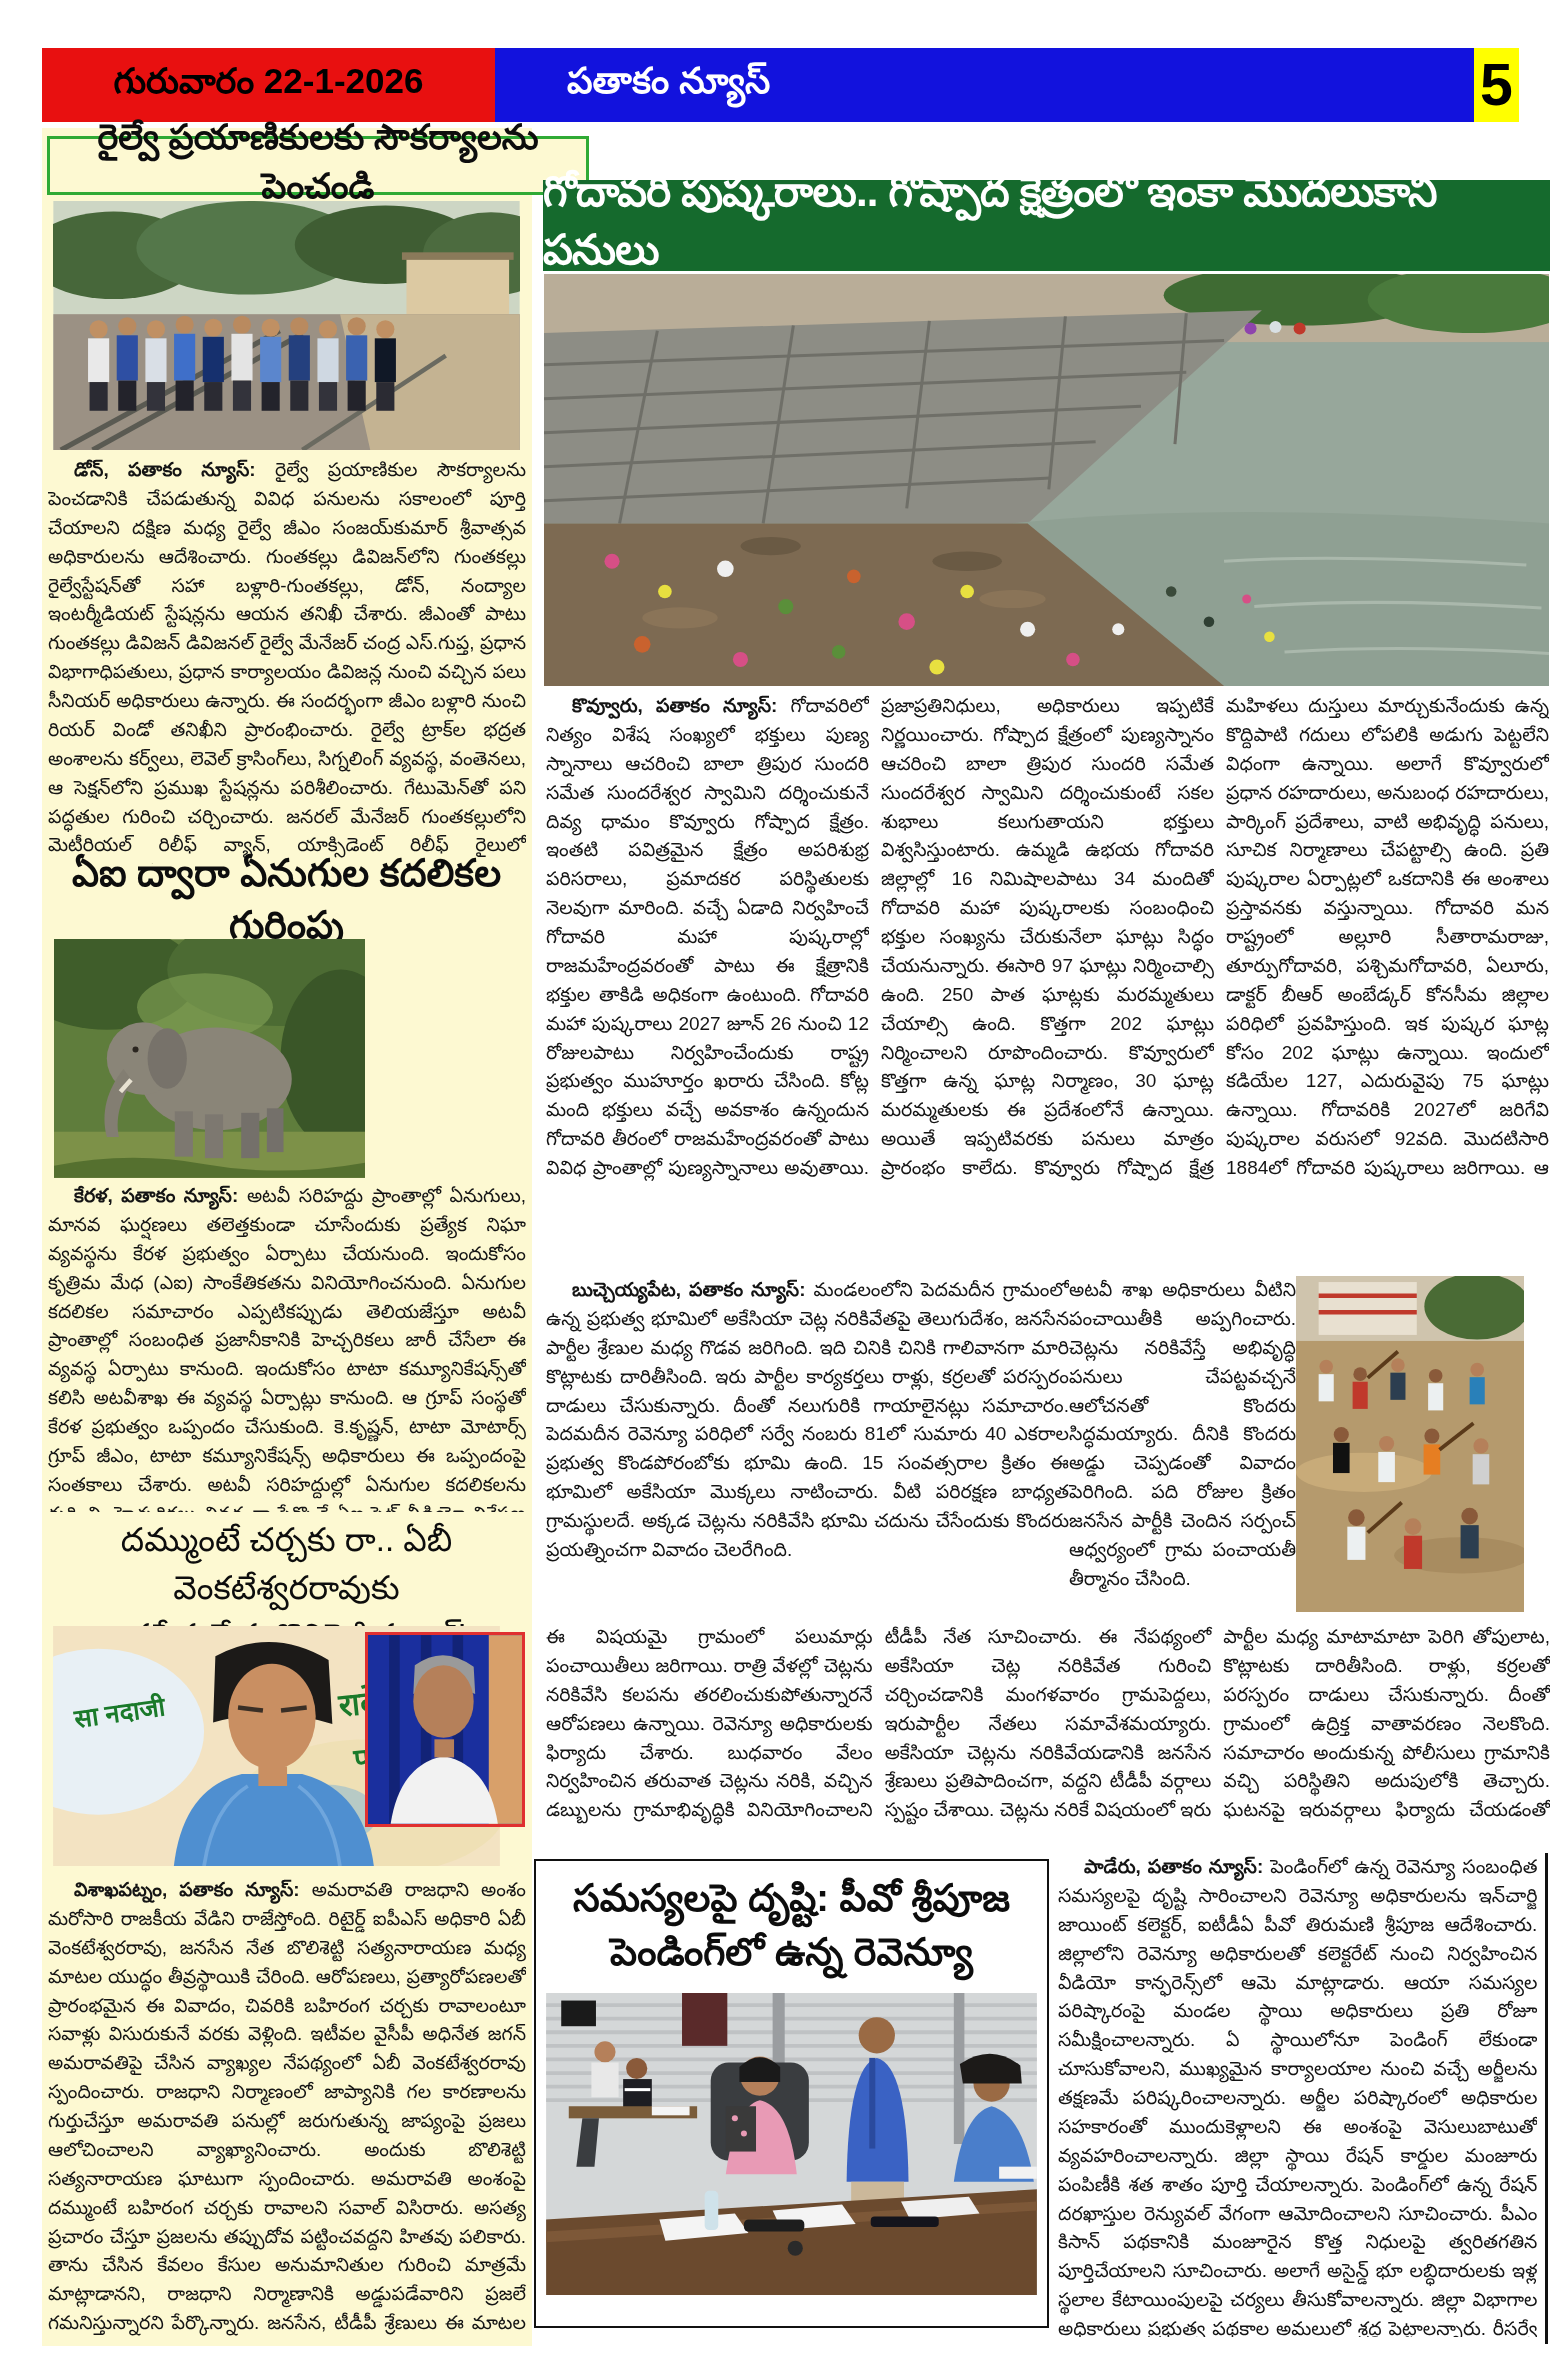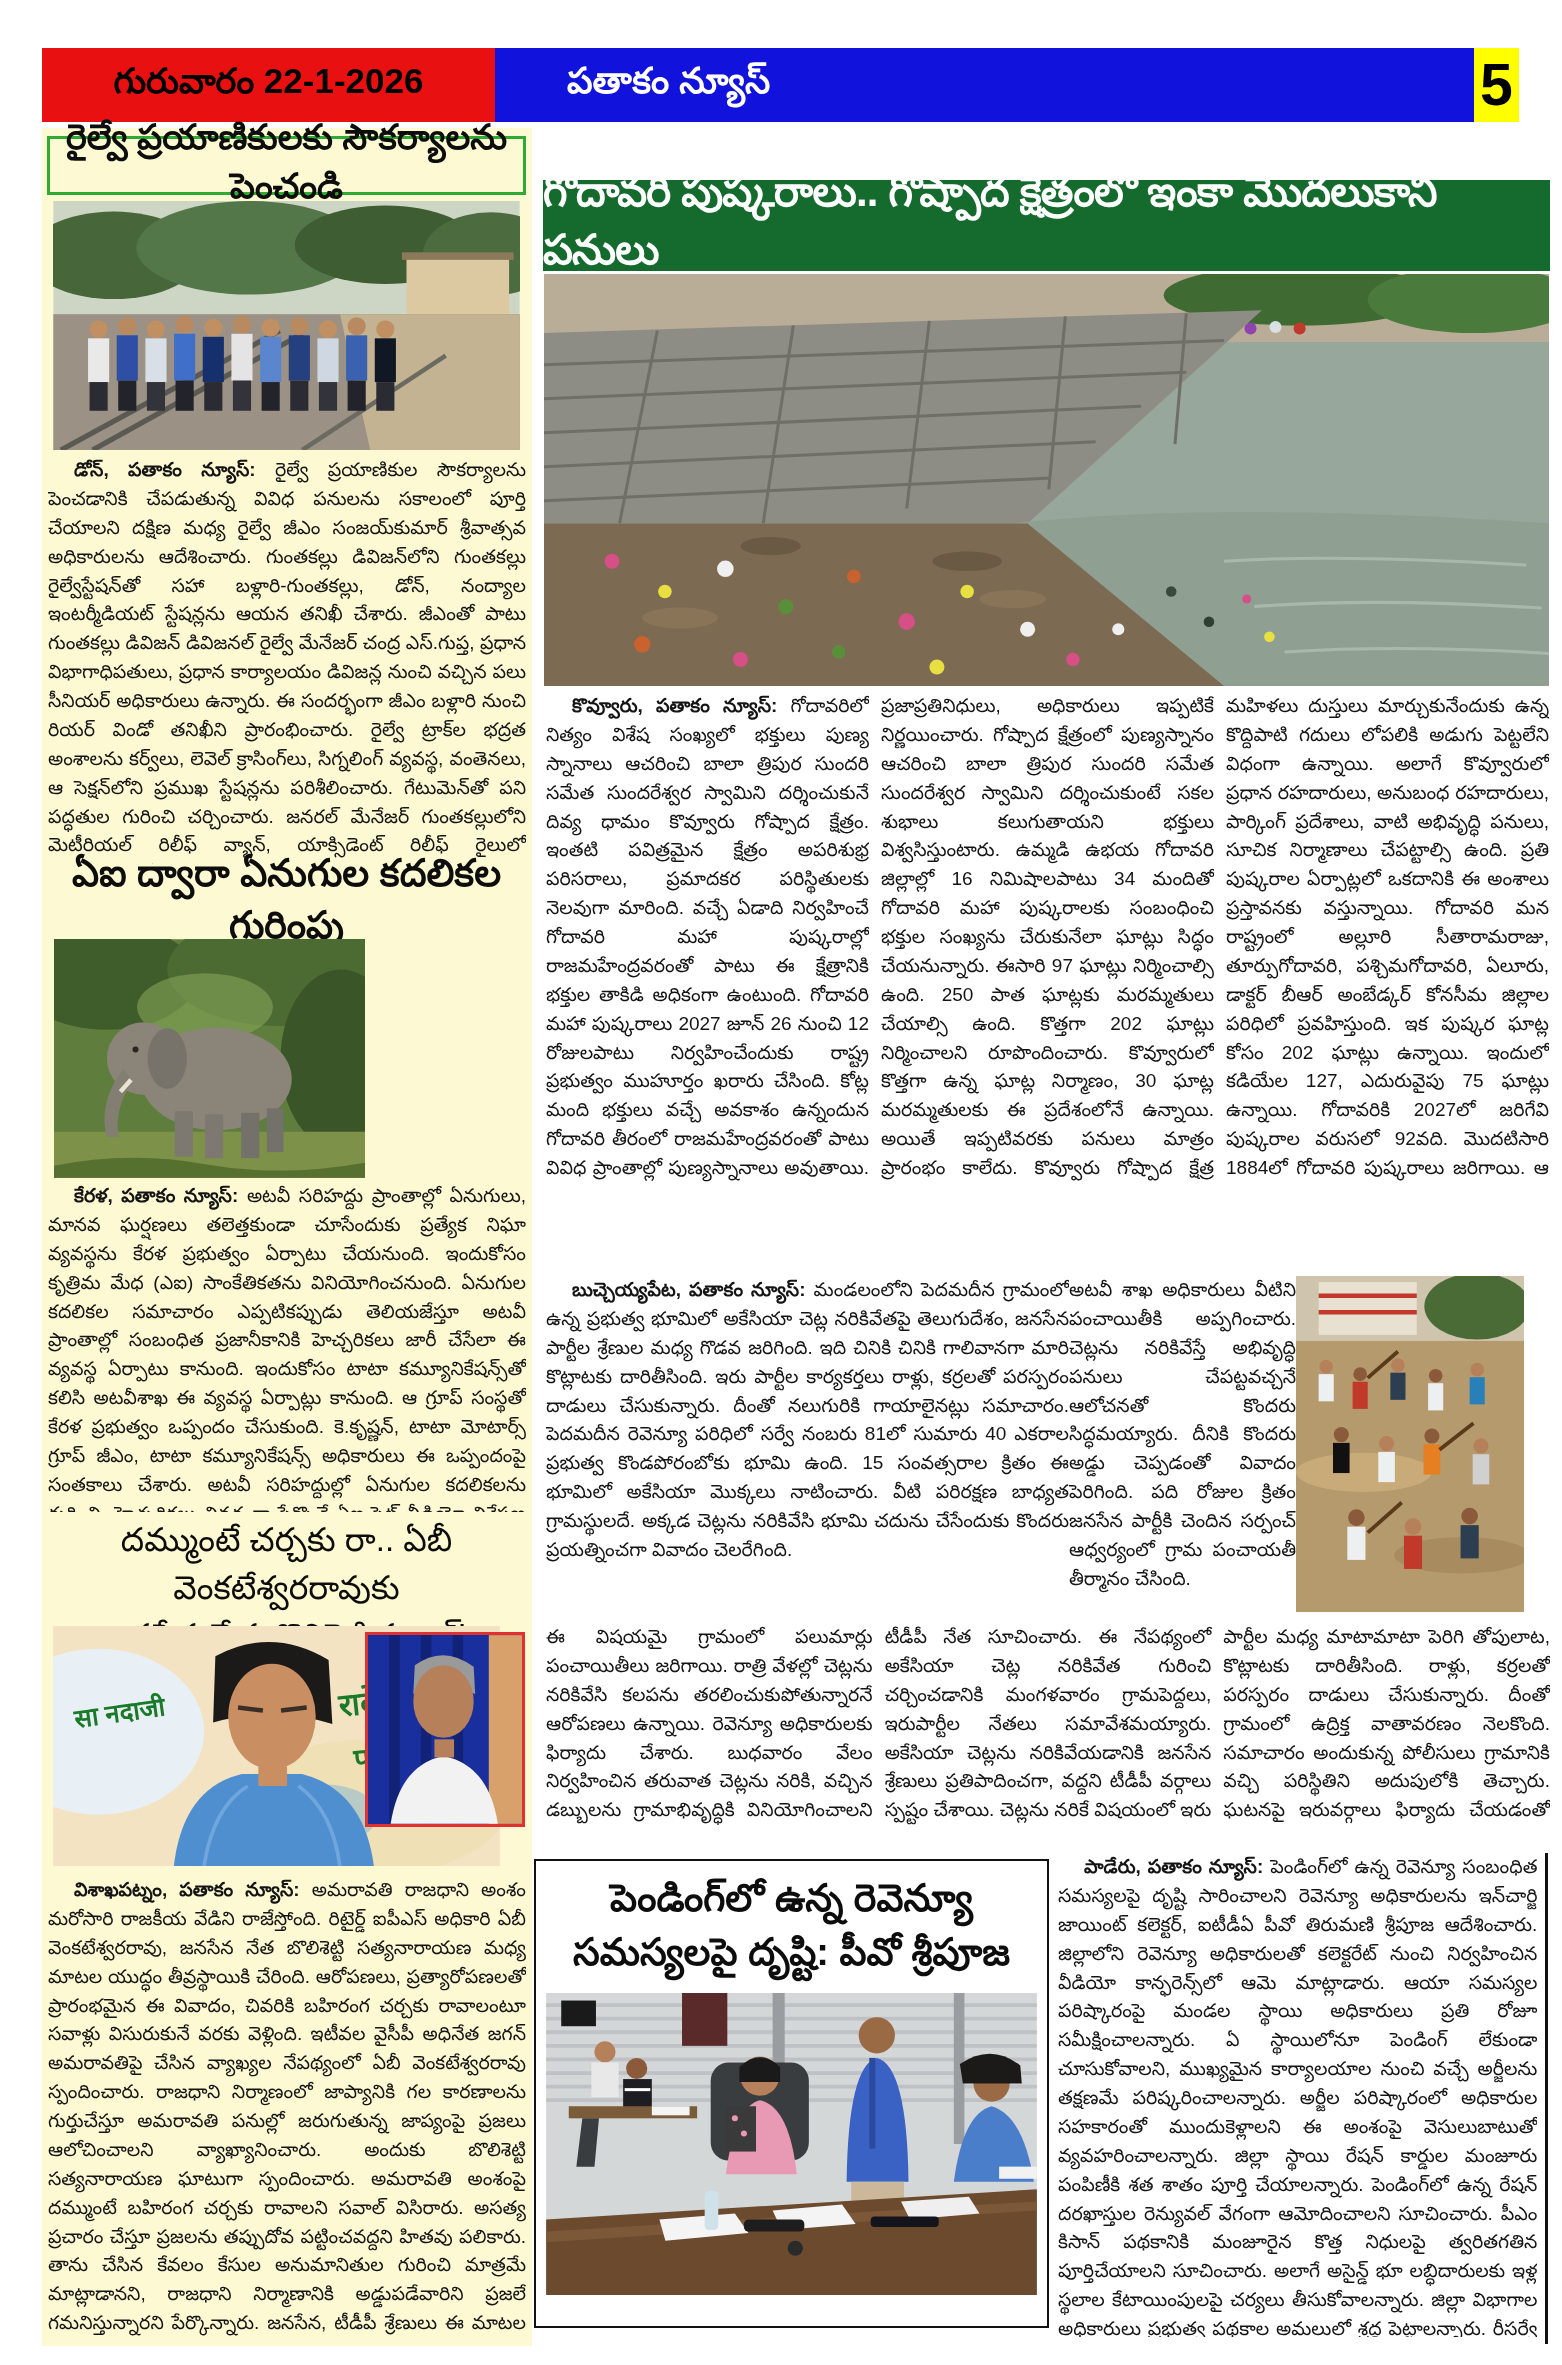--- a/index.html
+++ b/index.html
@@ -43,21 +43,21 @@
   </div>
   <div class="hdr-mast">
     <span>పతాకం న్యూస్</span>
   </div>
   <div class="hdr-num">
     <span>5</span>
   </div>
 
   <div class="leftbg"></div>
 
-  <div class="abs hl hl-box" style="left:47px;top:136px;width:479px;height:59px;font-size:35px;">
+  <div class="abs hl hl-box" style="left:47px;top:136px;width:542px;height:59px;font-size:35px;">
     <span>రైల్వే ప్రయాణికులకు సౌకర్యాలను పెంచండి</span>
   </div>
 
   <svg class="abs" style="left:53px;top:201px;" width="467" height="249" viewBox="0 0 618 330">
     <rect width="618" height="330" fill="#cdd6c4"></rect>
     <ellipse cx="80" cy="72" rx="115" ry="58" fill="#47673a"></ellipse>
     <ellipse cx="260" cy="62" rx="150" ry="62" fill="#54774a"></ellipse>
     <ellipse cx="440" cy="58" rx="120" ry="52" fill="#3f5d33"></ellipse>
     <ellipse cx="580" cy="70" rx="90" ry="55" fill="#4c6b3f"></ellipse>
     <rect x="468" y="74" width="136" height="82" fill="#dcc9a2"></rect>
@@ -361,22 +361,22 @@
       </g>
     </svg>
   </div>
 
   <div class="abs body-text threecol" style="left:546px;top:1623px;width:1004px;height:221px;text-indent:0;">
     <span>ఈ విషయమై గ్రామంలో పలుమార్లు పంచాయితీలు జరిగాయి. రాత్రి వేళల్లో చెట్లను నరికివేసి కలపను తరలించుకుపోతున్నారనే ఆరోపణలు ఉన్నాయి. రెవెన్యూ అధికారులకు ఫిర్యాదు చేశారు. బుధవారం వేలం నిర్వహించిన తరువాత చెట్లను నరికి, వచ్చిన డబ్బులను గ్రామాభివృద్ధికి వినియోగించాలని టీడీపీ నేత సూచించారు. ఈ నేపథ్యంలో అకేసియా చెట్ల నరికివేత గురించి చర్చించడానికి మంగళవారం గ్రామపెద్దలు, ఇరుపార్టీల నేతలు సమావేశమయ్యారు. అకేసియా చెట్లను నరికివేయడానికి జనసేన శ్రేణులు ప్రతిపాదించగా, వద్దని టీడీపీ వర్గాలు స్పష్టం చేశాయి. చెట్లను నరికే విషయంలో ఇరు పార్టీల మధ్య మాటామాటా పెరిగి తోపులాట, కొట్లాటకు దారితీసింది. రాళ్లు, కర్రలతో పరస్పరం దాడులు చేసుకున్నారు. దీంతో గ్రామంలో ఉద్రిక్త వాతావరణం నెలకొంది. సమాచారం అందుకున్న పోలీసులు గ్రామానికి వచ్చి పరిస్థితిని అదుపులోకి తెచ్చారు. ఘటనపై ఇరువర్గాలు ఫిర్యాదు చేయడంతో పోలీసు స్టేషన్‌లో కేసు నమోదు చేసి దర్యాప్తు చేస్తున్నారు. పెదమదీన గ్రామానికి చెందిన వారు పోలీసు స్టేషన్ వద్దకు చేరుకోవడంతో అక్కడ ఉద్రిక్తత హెచ్చరించింది. మరోసారి గొడవలకు కారణమైన వారిపై చర్యలు తీసుకుంటామని పోలీసులు హెచ్చరించారు.</span>
   </div>
 
   <div class="midbox">
     <div class="mid-hl">
+      <div>సమస్యలపై దృష్టి: పీవో శ్రీపూజ</div>
       <div>పెండింగ్‌లో ఉన్న రెవెన్యూ</div>
-      <div>సమస్యలపై దృష్టి: పీవో శ్రీపూజ</div>
     </div>
     <svg style="margin:13.6px auto 0 auto;display:block;" width="491" height="302" viewBox="0 0 650 400">
       <rect width="650" height="400" fill="#d4d7d8"></rect>
       <g stroke="#bfc2c4" stroke-width="5">
         <line x1="0" y1="16" x2="650" y2="16"></line>
           <line x1="0" y1="34" x2="650" y2="34"></line>
         <line x1="0" y1="52" x2="650" y2="52"></line>
           <line x1="0" y1="70" x2="650" y2="70"></line>
         <line x1="0" y1="88" x2="650" y2="88"></line>
           <line x1="0" y1="106" x2="650" y2="106"></line>

